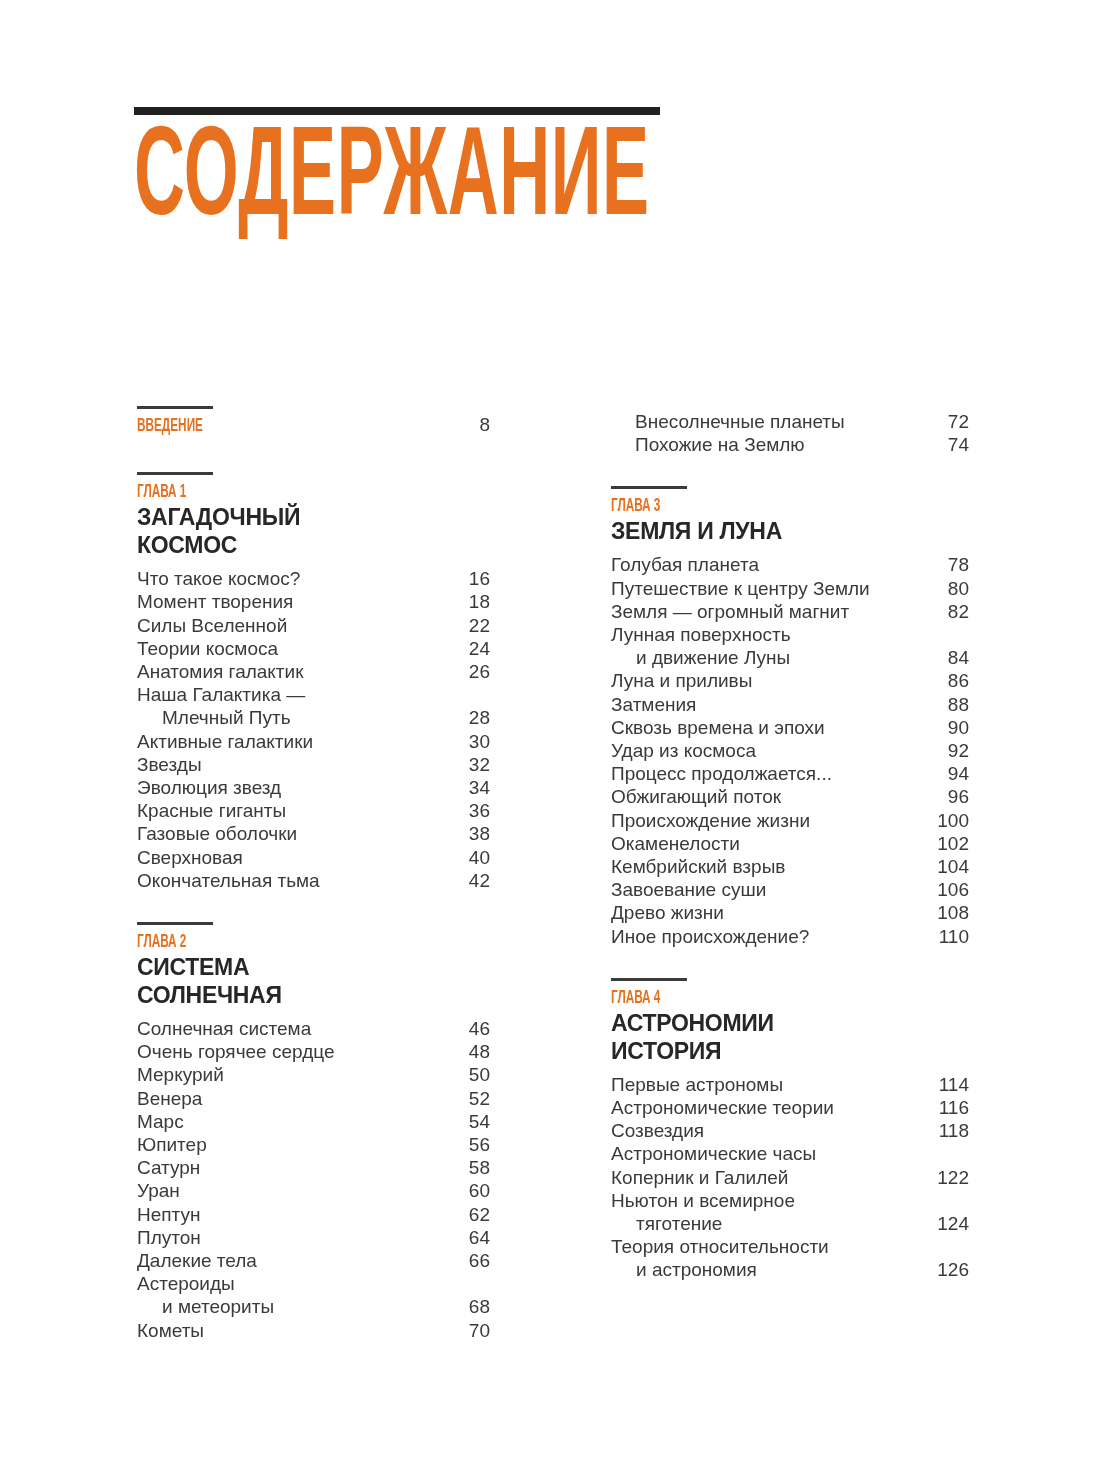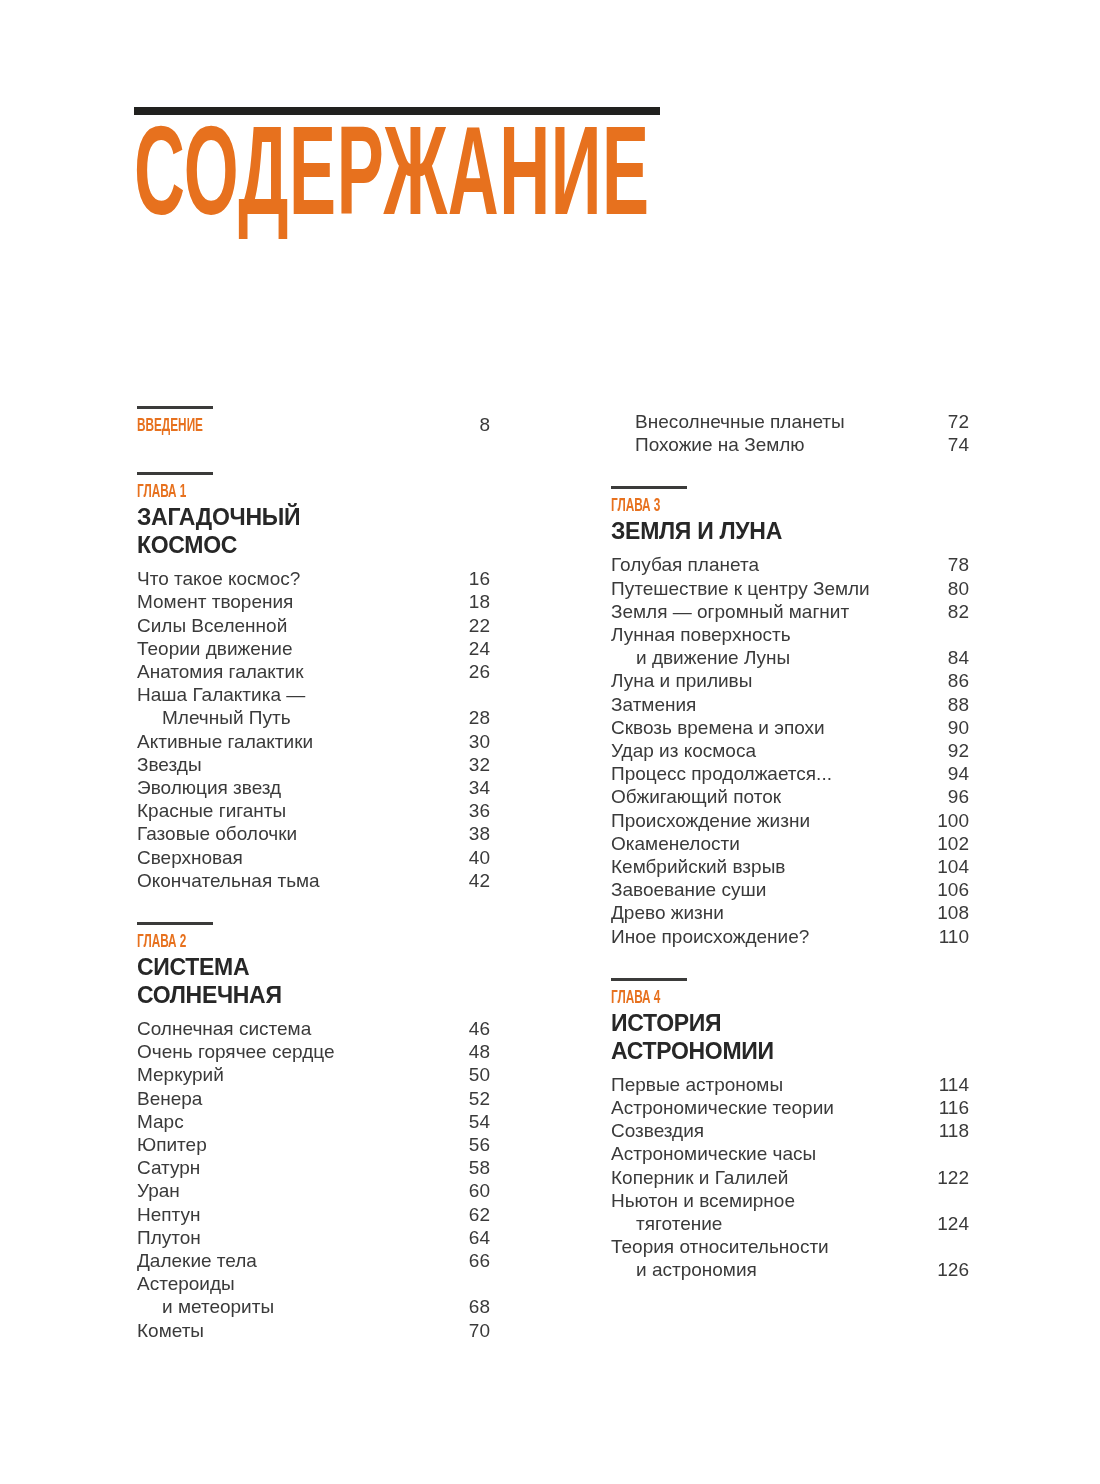--- a/index.html
+++ b/index.html
@@ -97,21 +97,21 @@
           </div>
           <div class="entry">
             <span class="t">Момент творения</span>
             <span class="p">18</span>
           </div>
           <div class="entry">
             <span class="t">Силы Вселенной</span>
             <span class="p">22</span>
           </div>
           <div class="entry">
-            <span class="t">Теории движение</span>
+            <span class="t">Теории космоса</span>
             <span class="p">24</span>
           </div>
           <div class="entry">
             <span class="t">Анатомия галактик</span>
             <span class="p">26</span>
           </div>
           <div class="entry">
             <span class="t">Наша Галактика —</span>
             <span class="p"></span>
           </div>
@@ -303,22 +303,22 @@
           <div class="entry">
             <span class="t">Иное происхождение?</span>
             <span class="p">110</span>
           </div>
         </div>
       </div>
       <div class="section section-chapter">
         <div class="rule"></div>
         <div class="chapter-label">ГЛАВА 4</div>
         <div class="chapter-heading">
+          <div class="heading-line">АСТРОНОМИИ</div>
           <div class="heading-line">ИСТОРИЯ</div>
-          <div class="heading-line">АСТРОНОМИИ</div>
         </div>
         <div class="entries">
           <div class="entry">
             <span class="t">Первые астрономы</span>
             <span class="p">114</span>
           </div>
           <div class="entry">
             <span class="t">Астрономические теории</span>
             <span class="p">116</span>
           </div>

